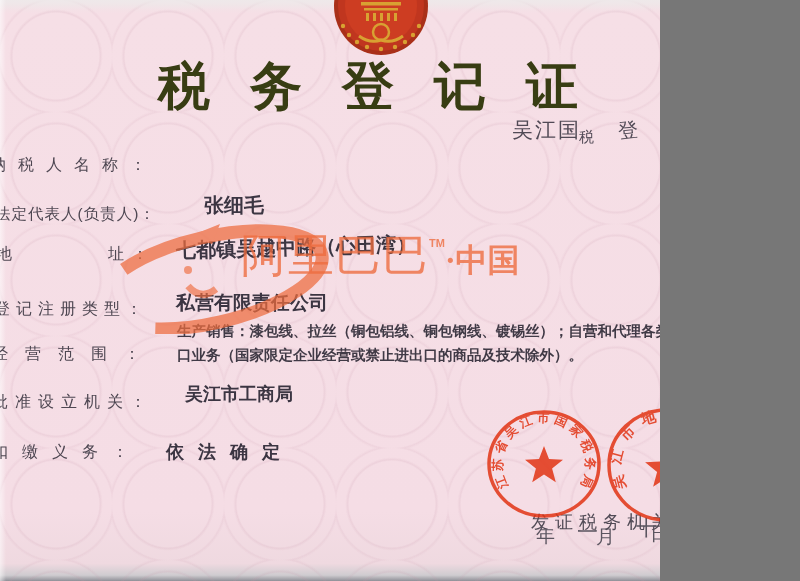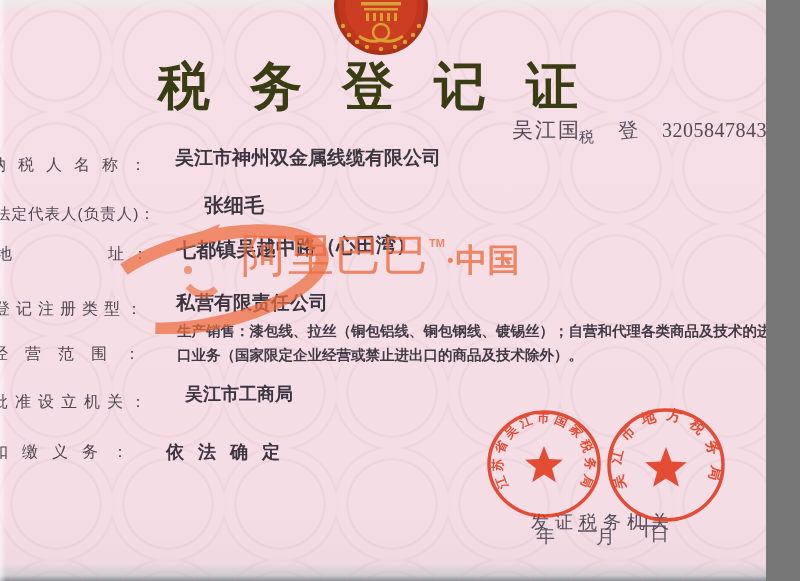--- a/index.html
+++ b/index.html
@@ -1,17 +1,17 @@
 <!DOCTYPE html>
 <html><head>
 <meta charset="utf-8">
 <style>
   html,body{margin:0;padding:0;background:#777;}
   .scan{
-    position:relative;width:766px;height:581px;overflow:hidden;
+    position:relative;width:660px;height:581px;overflow:hidden;
     background:
       radial-gradient(circle, rgba(198,148,168,0) 54%, rgba(198,148,168,.16) 56%, rgba(198,148,168,0) 59%, rgba(198,148,168,0) 70%, rgba(198,148,168,.13) 72%, rgba(198,148,168,0) 75%),
       linear-gradient(180deg,#f0e6e8 0px,#f6dfe6 14px,#f5dde5 88%,#efd9e0 97%,#cfccd0 99%,#8f8f97 100%);
     background-size:112px 112px, 100% 100%;
     font-family:"Liberation Sans","DejaVu Sans",sans-serif;
     color:#433d46;
   }
   .edge-left{position:absolute;left:0;top:0;width:6px;height:100%;background:linear-gradient(90deg,rgba(255,255,255,.55),rgba(255,255,255,0));}
   .edge-top{position:absolute;left:0;top:0;width:100%;height:10px;background:linear-gradient(180deg,rgba(238,233,234,.9),rgba(238,233,234,0));}
 
@@ -112,21 +112,20 @@
     </svg>
   </div>
 
   <div class="title">税务登记证</div>
 
   <div class="serial">
     <span class="prefix">吴江国</span><span class="taxchar">税</span><span class="regchar">登</span><span class="number">32058478437078</span>
   </div>
 
   <span class="lbl lbl-taxpayer">纳税人名称：</span>
-  <span class="val val-taxpayer">吴江市神州双金属线缆有限公司</span>
 
   <span class="lbl lbl-legalrep">法定代表人(负责人)：</span>
   <span class="val val-legalrep">张细毛</span>
 
   <span class="lbl lbl-addr-a">地</span>
   <span class="lbl lbl-addr-b">址：</span>
   <span class="val val-addr">七都镇吴越中路（心田湾）</span>
 
   <span class="lbl lbl-regtype">登记注册类型：</span>
   <span class="val val-regtype">私营有限责任公司</span>

